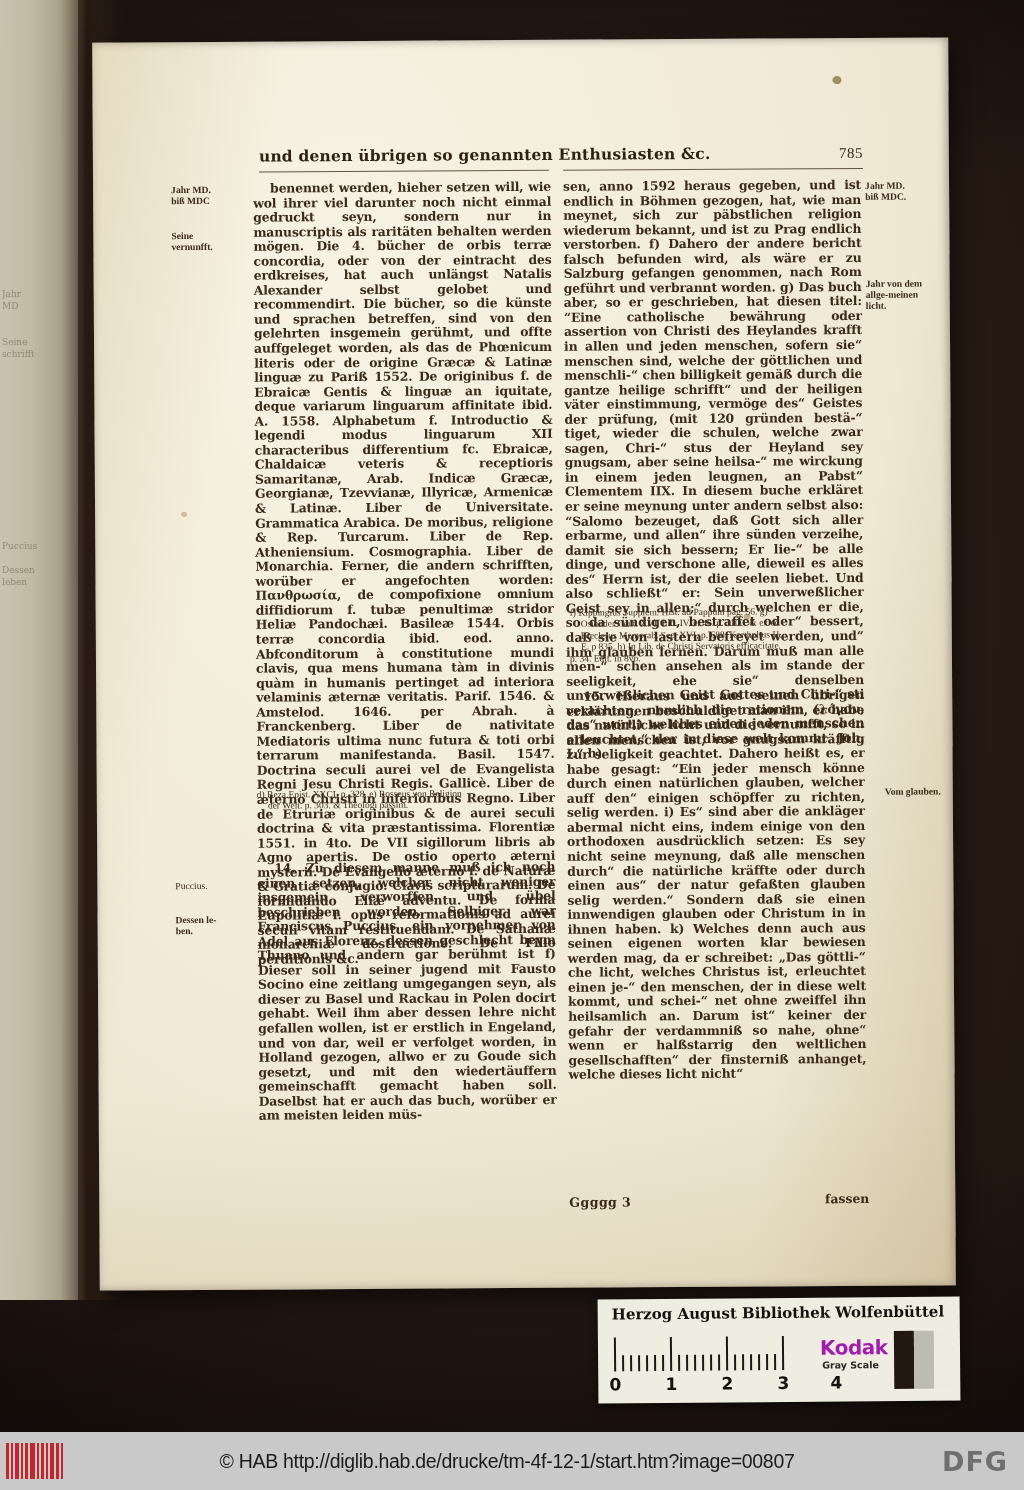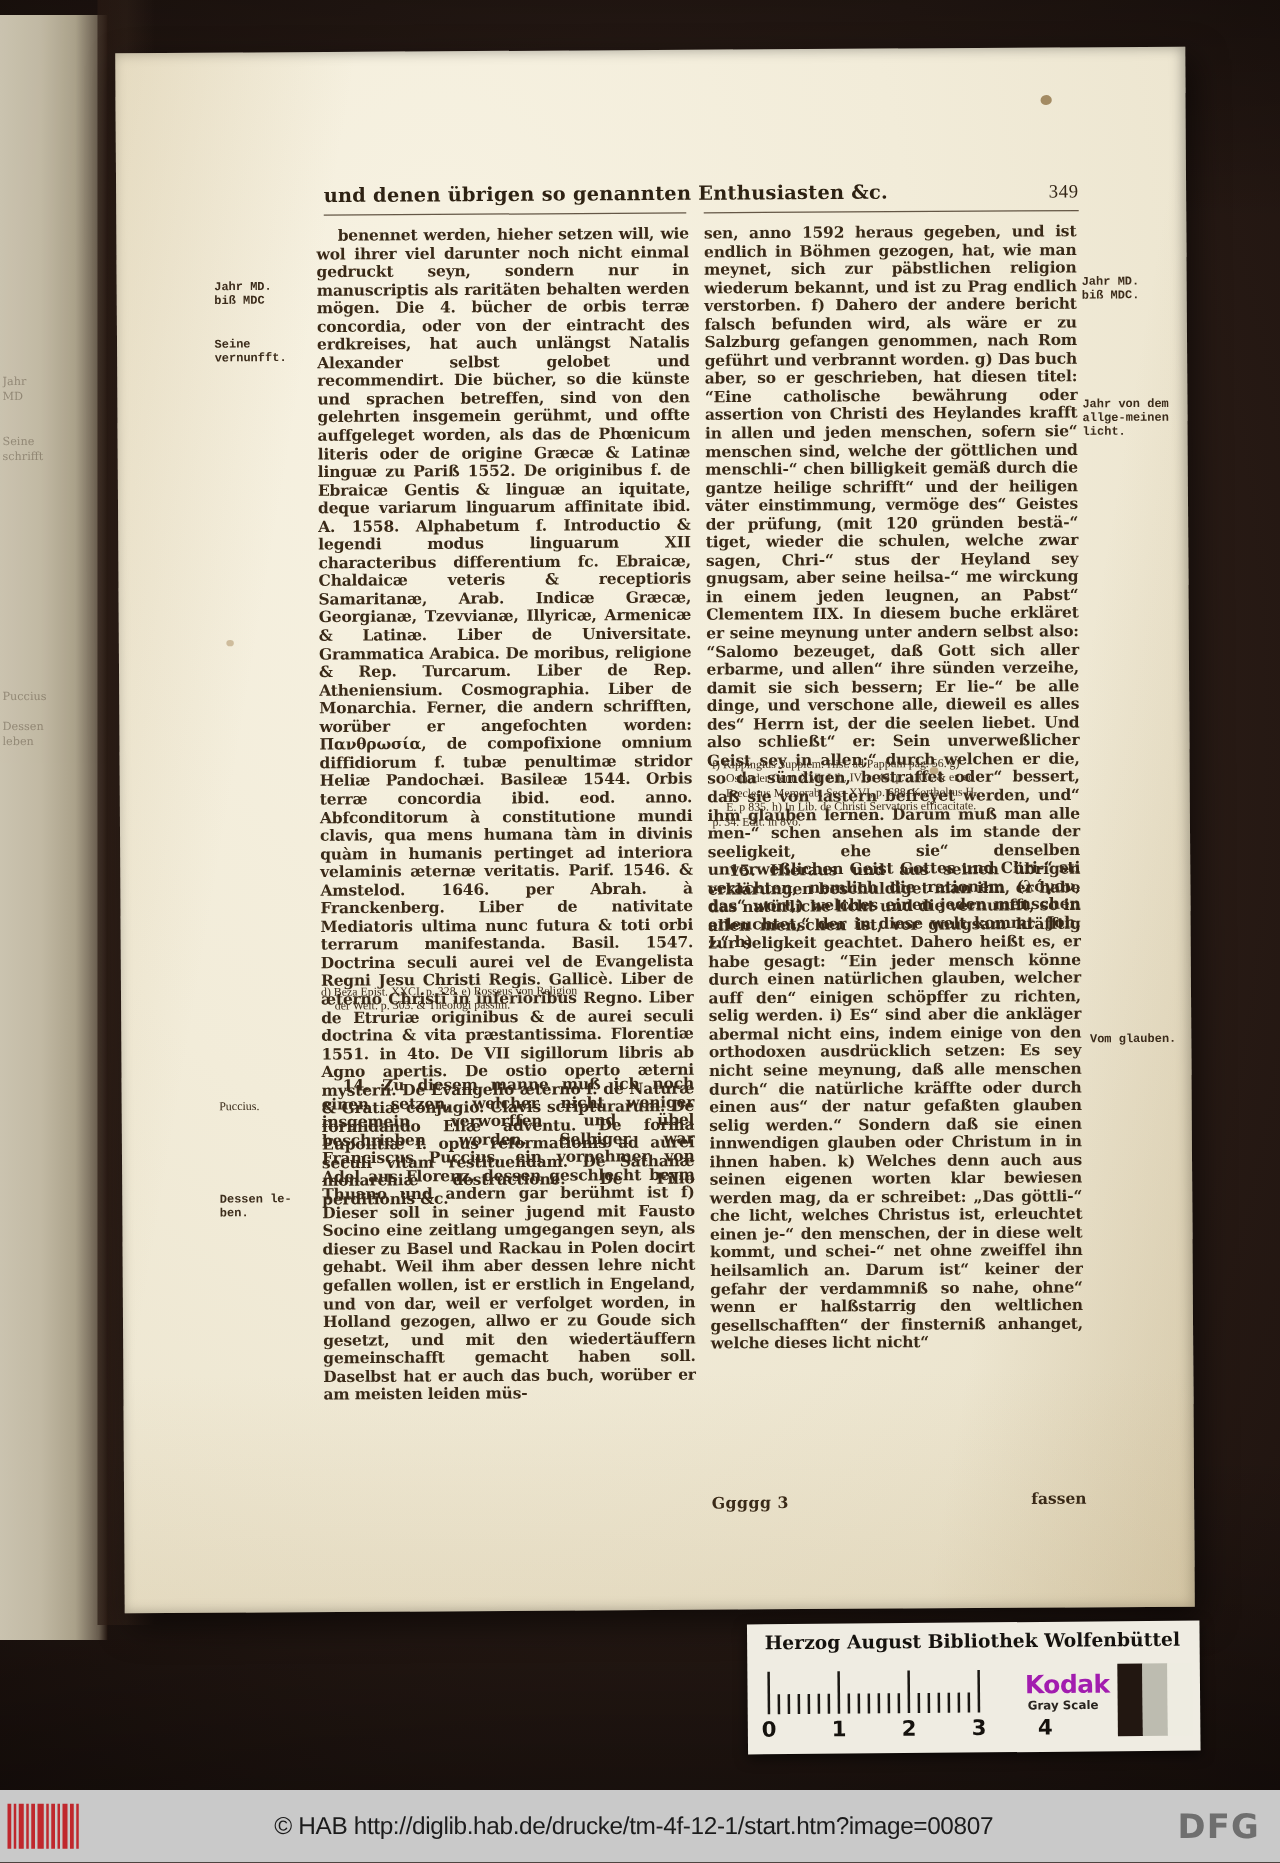--- a/index.html
+++ b/index.html
@@ -17,21 +17,21 @@
       radial-gradient(ellipse at 50% 40%, #3a2720 0%, #2a1c16 55%, #1d120e 100%);
   }
   .desk-shadow{
     position:absolute;left:0;top:0;width:1024px;height:1490px;
     background:linear-gradient(180deg, rgba(0,0,0,.30) 0%, rgba(0,0,0,0) 12%,
                 rgba(0,0,0,0) 78%, rgba(0,0,0,.45) 100%);
   }
 
   
   .gutter-left{
-    position:absolute;left:0;top:12px;width:86px;height:1300px;
+    position:absolute;left:0;top:0;width:86px;height:1300px;
     background:linear-gradient(90deg,#d9d2bd 0%,#cfc7b0 38%,#b6ad94 70%,#6d6152 92%,#241711 100%);
     opacity:.92;
   }
   .gutter-left .ghost{
     position:absolute;left:2px;top:180px;width:60px;height:900px;
     color:#6e6250;font-size:9px;line-height:12px;opacity:.55;
     font-family:"DejaVu Serif",serif;overflow:hidden;
   }
   .gutter-shade{
     position:absolute;left:78px;top:0;width:46px;height:1300px;
@@ -94,21 +94,21 @@
   .col-r{left:470px;}
 
   .fr{font-family:"DejaVu Serif",serif;font-weight:600;letter-spacing:-.15px;}
   p.para{margin:0;text-indent:17px;}
   p.flush{margin:0;text-indent:0;}
 
   
   .margin-note{
     position:absolute;width:72px;font-size:9.6px;line-height:11.2px;color:#3b2b1a;
   }
-  .mn-fr{font-family:Liberation Mono, monospace;font-weight:600;margin-top:40px;}
+  .mn-fr{font-family:Liberation Serif, serif;font-weight:600;}
   .mn-rm{font-family:"Liberation Serif",serif;}
 
   .mn-left-1{left:78px;top:142px;}
   .mn-left-2{left:78px;top:188px;}
   .mn-left-3{left:78px;top:838px;}
   .mn-left-4{left:78px;top:872px;}
   .mn-right-1{left:772px;top:142px;text-align:left;}
   .mn-right-2{left:772px;top:240px;text-align:left;}
   .mn-right-3{left:772px;top:748px;text-align:right;}
 
@@ -203,21 +203,21 @@
   <div class="edge-warm"></div>
   <div class="bottom-fade"></div>
   <div class="stain foxing1"></div>
   <div class="stain foxing2"></div>
   <div class="stain foxing3"></div>
 
   <div class="typeblock">
 
     <div class="runhead">
       <span class="rh-title">und denen übrigen so genannten Enthusiasten &amp;c.</span>
-      <span class="rh-folio">349</span>
+      <span class="rh-folio">785</span>
     </div>
     <div class="rule rule-l"></div>
     <div class="rule rule-r"></div>
 
     <div class="margin-note mn-fr mn-left-1">
       <span>Jahr MD.</span><br>
       <span>biß MDC</span>
     </div>
     <div class="margin-note mn-fr mn-left-2">
       <span>Seine</span><br>

